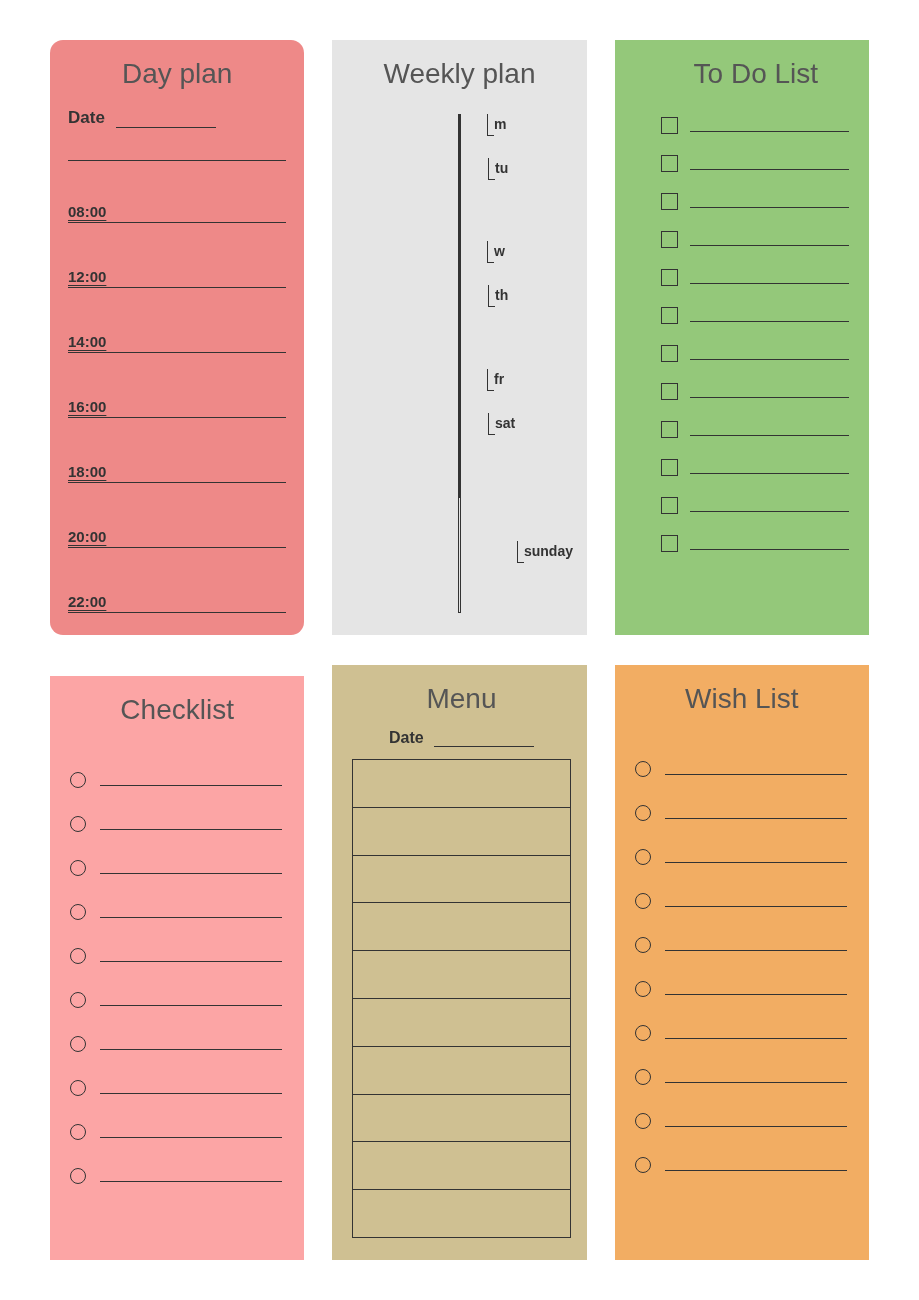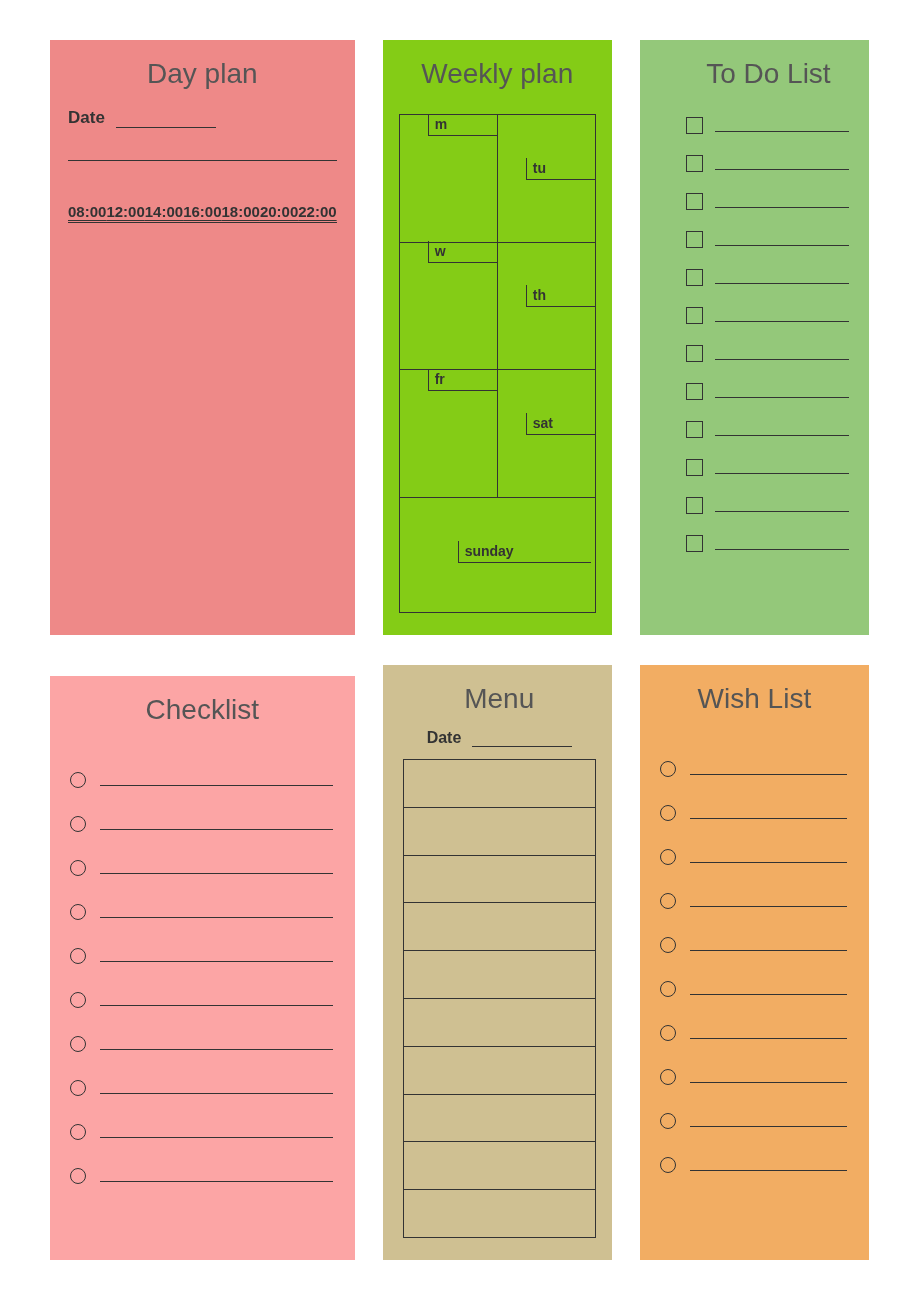--- a/index.html
+++ b/index.html
@@ -22,22 +22,22 @@
     display: flex;
     flex-direction: column;
   }
   .title {
     font-size: 28px;
     color: #555;
     text-align: center;
     margin-bottom: 12px;
     font-weight: 400;
   }
-  .pink   { background: #ee8988; }
-  .yellow { background: #84cc16; }
+  .pink   { background: #ee8988; border-radius: 13px; }
+  .yellow { background: #e5e5e5; align-items: center; }
   .green  { background: #94c87a; padding-left: 44px; }
   .teal   { background: #fca5a5; margin-top: 11px; }
   .tan    { background: #cfc092; padding-left: 20px; }
   .orange { background: #f2ad63; }
 
   
   .date-row {
     font-size: 17px;
     font-weight: bold;
     color: #333;
@@ -48,21 +48,21 @@
     border-bottom: 1.5px solid #333;
     width: 100px;
     margin-left: 6px;
     vertical-align: bottom;
   }
   .long-line {
     border-bottom: 1.5px solid #333;
     margin: 22px 2px 14px 2px;
     height: 0;
   }
-  .time-rows { flex: 1; display: flex; flex-direction: row; justify-content: space-between; padding: 4px 2px 0 2px;}
+  .time-rows { flex: 1; display: flex; flex-direction: column; justify-content: space-between; padding: 4px 2px 0 2px;}
   .time-row {
     display: flex;
     align-items: flex-end;
     border-bottom: 1.5px solid #333;
     height: 44px;
   }
   .time-row span {
     font-size: 15px;
     color: #333;
     padding-bottom: 2px;

